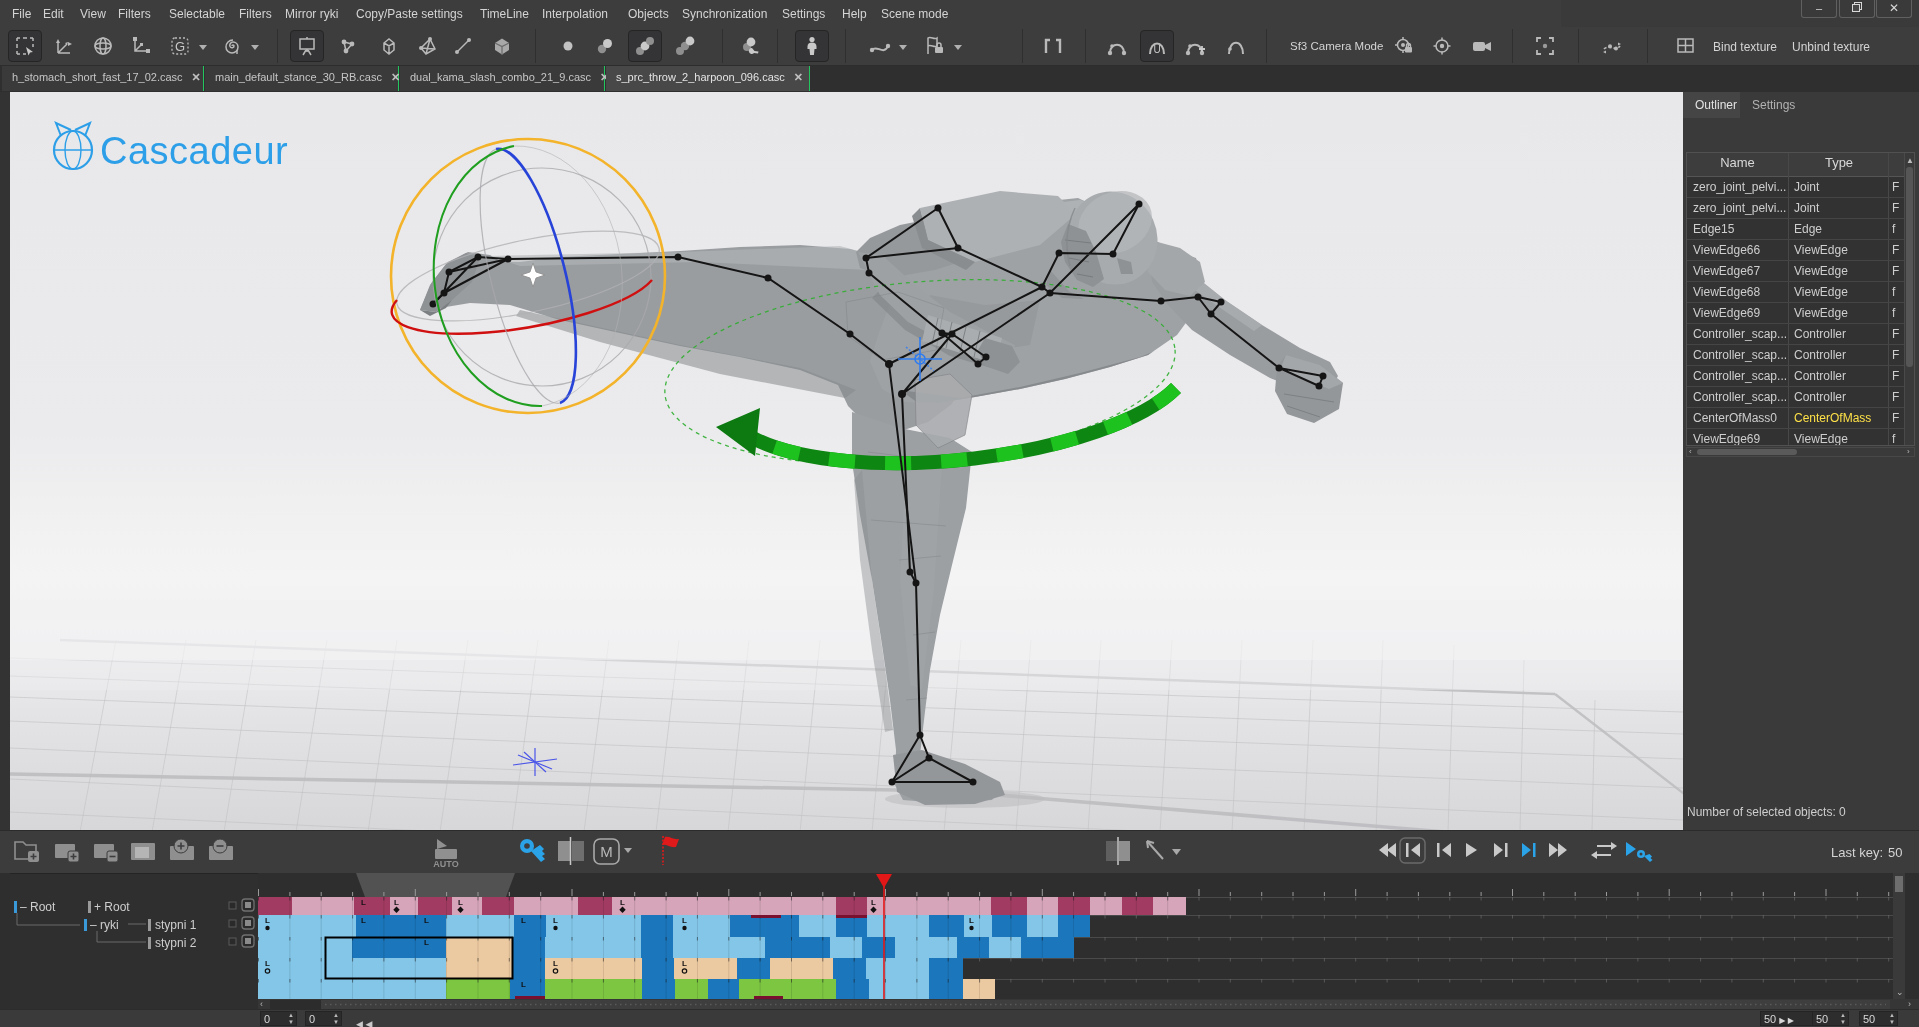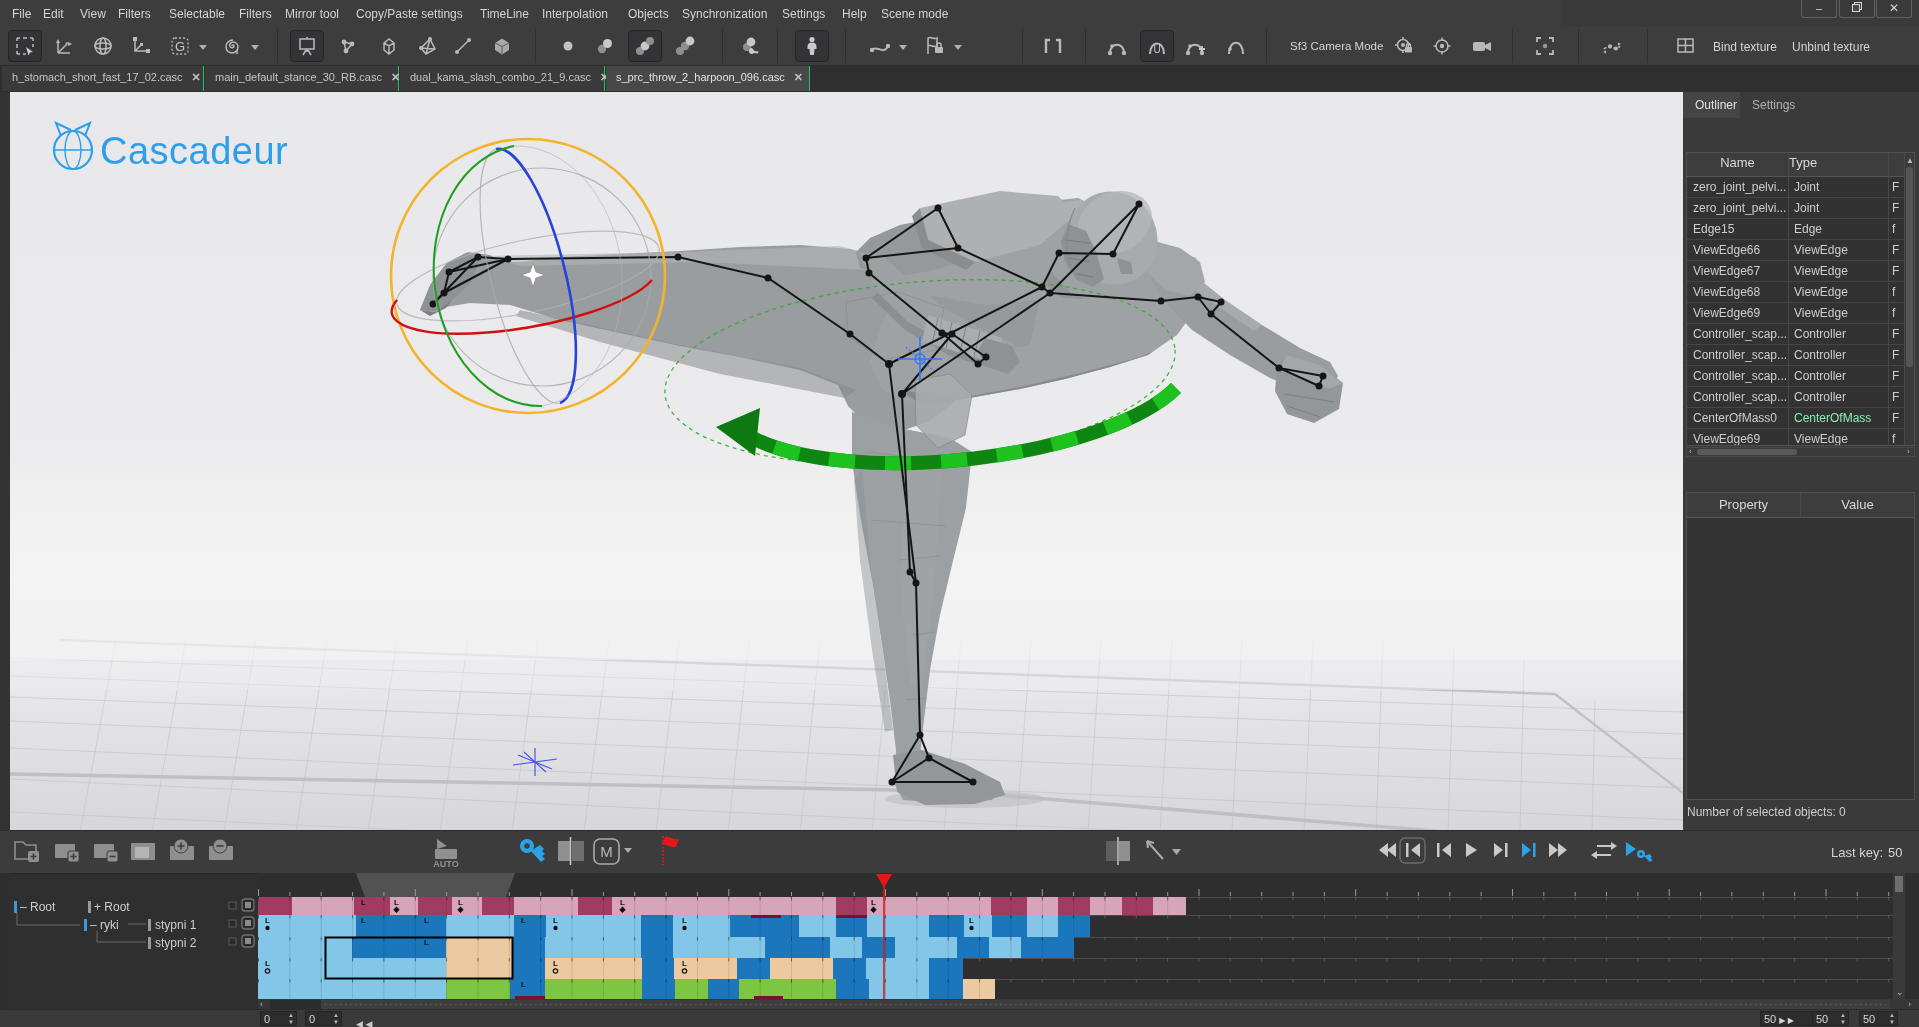--- a/index.html
+++ b/index.html
@@ -33,21 +33,21 @@
 .pb{position:absolute;top:9px}
 </style></head><body>
 
 <div id="menubar">
     <span class="mi" style="left:12px">File</span>
     <span class="mi" style="left:43px">Edit</span>
     <span class="mi" style="left:80px">View</span>
     <span class="mi" style="left:118px">Filters</span>
     <span class="mi" style="left:169px">Selectable</span>
     <span class="mi" style="left:239px">Filters</span>
-    <span class="mi" style="left:285px">Mirror tool</span>
+    <span class="mi" style="left:285px">Mirror ryki</span>
     <span class="mi" style="left:356px">Copy/Paste settings</span>
     <span class="mi" style="left:480px">TimeLine</span>
     <span class="mi" style="left:542px">Interpolation</span>
     <span class="mi" style="left:628px">Objects</span>
     <span class="mi" style="left:682px">Synchronization</span>
     <span class="mi" style="left:782px">Settings</span>
     <span class="mi" style="left:842px">Help</span>
     <span class="mi" style="left:881px">Scene mode</span>
 <div class="winbtn" style="left:1801px">–</div>
 <div class="winbtn" style="left:1839px"><svg width="10" height="10" viewBox="0 0 10 10">
@@ -524,21 +524,21 @@
 </g>
 </svg>
 
 </div>
 <div id="rpanel">
 <div class="rtab" style="left:0;width:57px;background:#454545;color:#e2e2e2">Outliner</div>
 <div class="rtab" style="left:57px;color:#b2b2b2">Settings</div>
 <div class="abs" style="left:3px;top:60px;width:229px;height:294px;background:#323232;border:1px solid #515151;overflow:hidden">
 <div class="abs" style="left:0;top:0;width:227px;height:24px;background:#3d3d3d;border-bottom:1px solid #555"></div>
 <div class="abs" style="left:0;top:2px;width:101px;text-align:center;font-size:13px;color:#d8d8d8">Name</div>
-<div class="abs" style="left:102px;top:2px;width:100px;text-align:left;font-size:13px;color:#d8d8d8">Type</div>
+<div class="abs" style="left:102px;top:2px;width:100px;text-align:center;font-size:13px;color:#d8d8d8">Type</div>
 <div class="abs" style="left:101px;top:0;width:1px;height:292px;background:#484848"></div>
 <div class="abs" style="left:201px;top:0;width:1px;height:292px;background:#484848"></div>
 <div class="abs" style="left:0;top:24px;width:227px;height:21px;border-bottom:1px solid #454545"></div>
 <div class="abs" style="left:6px;top:27px;font-size:12px;color:#cecece;white-space:nowrap">zero_joint_pelvi...</div>
 <div class="abs" style="left:107px;top:27px;font-size:12px;color:#cecece">Joint</div>
 <div class="abs" style="left:205px;top:27px;font-size:12px;color:#cecece">F</div>
 <div class="abs" style="left:0;top:45px;width:227px;height:21px;border-bottom:1px solid #454545"></div>
 <div class="abs" style="left:6px;top:48px;font-size:12px;color:#cecece;white-space:nowrap">zero_joint_pelvi...</div>
 <div class="abs" style="left:107px;top:48px;font-size:12px;color:#cecece">Joint</div>
 <div class="abs" style="left:205px;top:48px;font-size:12px;color:#cecece">F</div>
@@ -573,40 +573,34 @@
 <div class="abs" style="left:0;top:213px;width:227px;height:21px;border-bottom:1px solid #454545"></div>
 <div class="abs" style="left:6px;top:216px;font-size:12px;color:#cecece;white-space:nowrap">Controller_scap...</div>
 <div class="abs" style="left:107px;top:216px;font-size:12px;color:#cecece">Controller</div>
 <div class="abs" style="left:205px;top:216px;font-size:12px;color:#cecece">F</div>
 <div class="abs" style="left:0;top:234px;width:227px;height:21px;border-bottom:1px solid #454545"></div>
 <div class="abs" style="left:6px;top:237px;font-size:12px;color:#cecece;white-space:nowrap">Controller_scap...</div>
 <div class="abs" style="left:107px;top:237px;font-size:12px;color:#cecece">Controller</div>
 <div class="abs" style="left:205px;top:237px;font-size:12px;color:#cecece">F</div>
 <div class="abs" style="left:0;top:255px;width:227px;height:21px;border-bottom:1px solid #454545"></div>
 <div class="abs" style="left:6px;top:258px;font-size:12px;color:#cecece;white-space:nowrap">CenterOfMass0</div>
-<div class="abs" style="left:107px;top:258px;font-size:12px;color:#86efac">CenterOfMass</div>
+<div class="abs" style="left:107px;top:258px;font-size:12px;color:#fde047">CenterOfMass</div>
 <div class="abs" style="left:205px;top:258px;font-size:12px;color:#cecece">F</div>
 <div class="abs" style="left:0;top:276px;width:227px;height:21px;border-bottom:1px solid #454545"></div>
 <div class="abs" style="left:6px;top:279px;font-size:12px;color:#cecece;white-space:nowrap">ViewEdge69</div>
 <div class="abs" style="left:107px;top:279px;font-size:12px;color:#cecece">ViewEdge</div>
 <div class="abs" style="left:205px;top:279px;font-size:12px;color:#cecece">f</div>
 <div class="abs" style="left:217px;top:0;width:10px;height:292px;background:#3a3a3a;border-left:1px solid #4a4a4a"></div>
 <div class="abs" style="left:219px;top:3px;font-size:8px;color:#bbb">▲</div>
 <div class="abs" style="left:219px;top:14px;width:7px;height:200px;background:#565656;border-radius:3px"></div>
 </div>
 <div class="abs" style="left:3px;top:355px;width:229px;height:10px;background:#3a3a3a;border:1px solid #484848"></div>
 <div class="abs" style="left:6px;top:355px;font-size:8px;color:#bbb">‹</div>
 <div class="abs" style="left:14px;top:357px;width:100px;height:6px;background:#5a5a5a;border-radius:3px"></div>
 <div class="abs" style="left:224px;top:355px;font-size:8px;color:#bbb">›</div>
-<div class="abs" style="left:3px;top:400px;width:229px;height:308px;background:#333;border:1px solid #515151">
-<div class="abs" style="left:0;top:0;width:227px;height:25px;background:#3d3d3d;border-bottom:1px solid #555"></div>
-<div class="abs" style="left:0;top:4px;width:113px;text-align:center;font-size:13px;color:#d8d8d8">Property</div>
-<div class="abs" style="left:114px;top:4px;width:113px;text-align:center;font-size:13px;color:#d8d8d8">Value</div>
-<div class="abs" style="left:113px;top:0;width:1px;height:25px;background:#4a4a4a"></div>
-</div>
 <div class="abs" style="left:4px;top:713px;font-size:12px;color:#cecece">Number of selected objects: 0</div>
 </div>
 <div id="botbar">
     <svg width="1919" height="42" viewBox="0 830 1919 42" style="position:absolute;left:0;top:0">
 
 <g fill="#8f8f8f">
 <path d="M15 841 h8 l3 3 h10 v14 h-21 z" fill="none" stroke="#8f8f8f" stroke-width="1.6"></path>
 <rect x="28" y="850" width="11" height="11" rx="2"></rect>
         <path d="M30.5 855.5 h6 M33.5 852.5 v6" stroke="#3d3d3f" stroke-width="1.6"></path>
 <rect x="55" y="843" width="20" height="14" rx="1"></rect>

